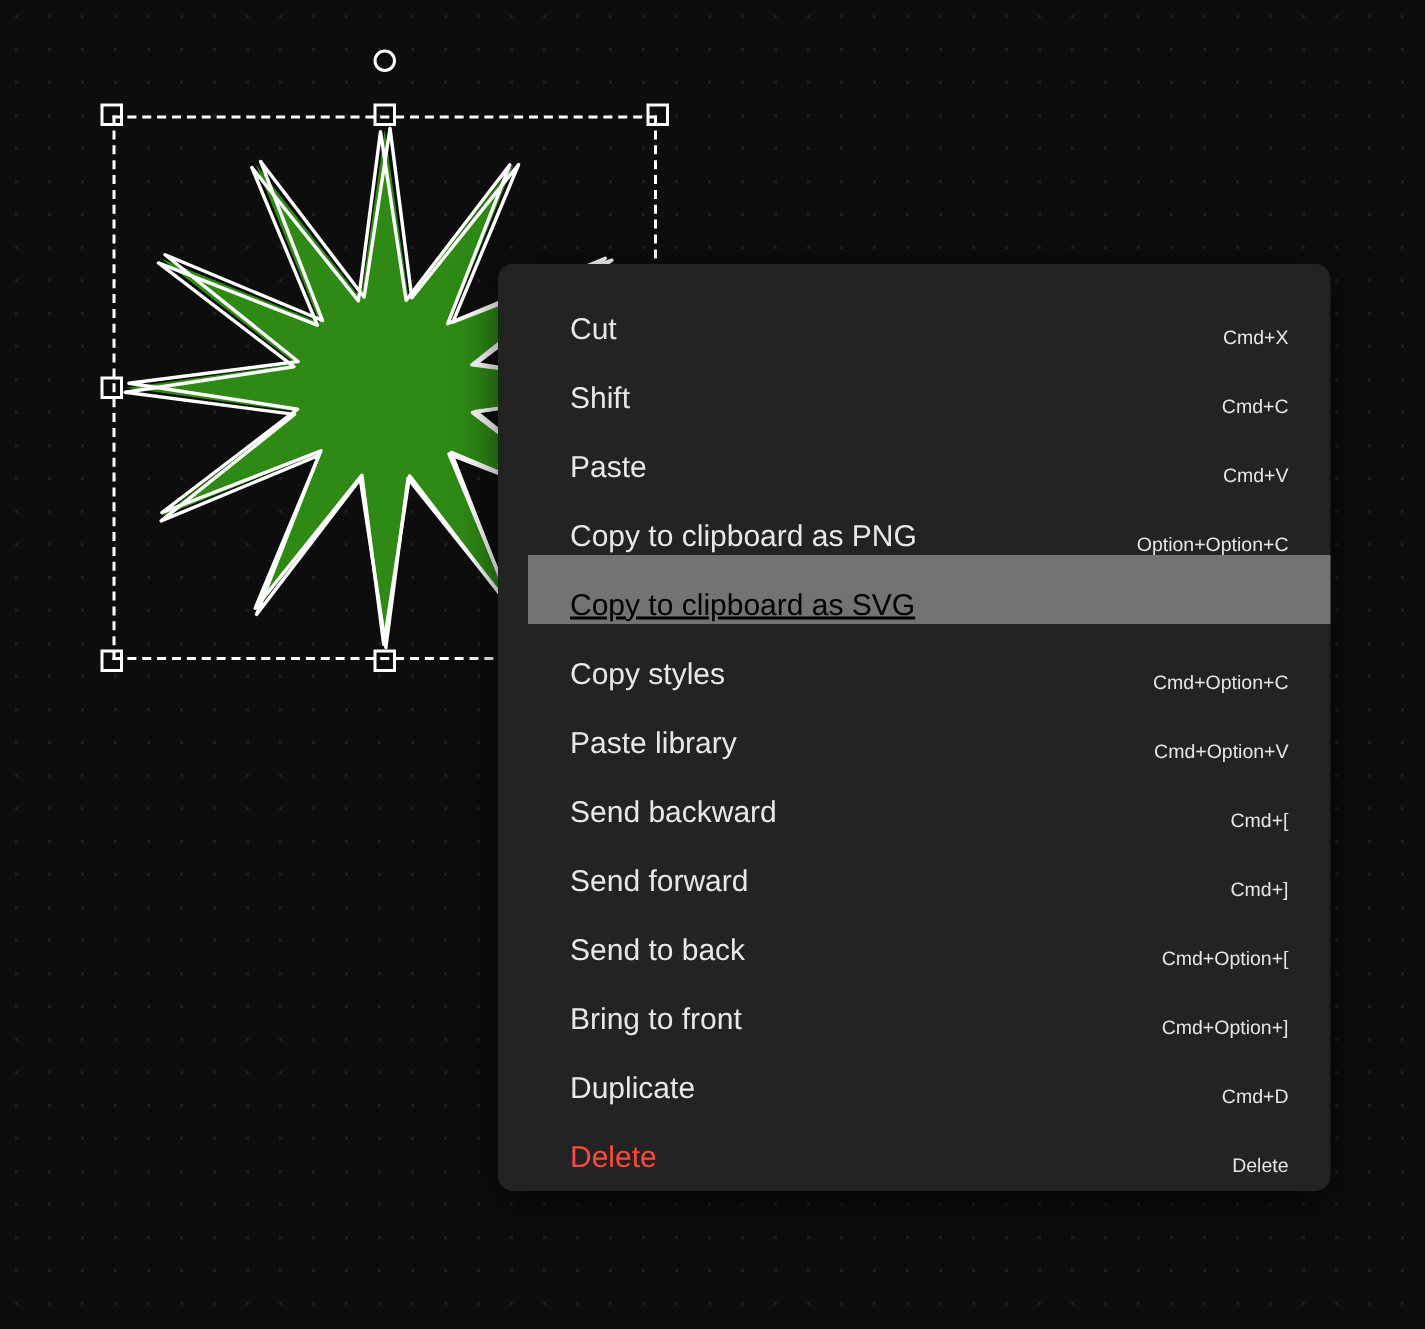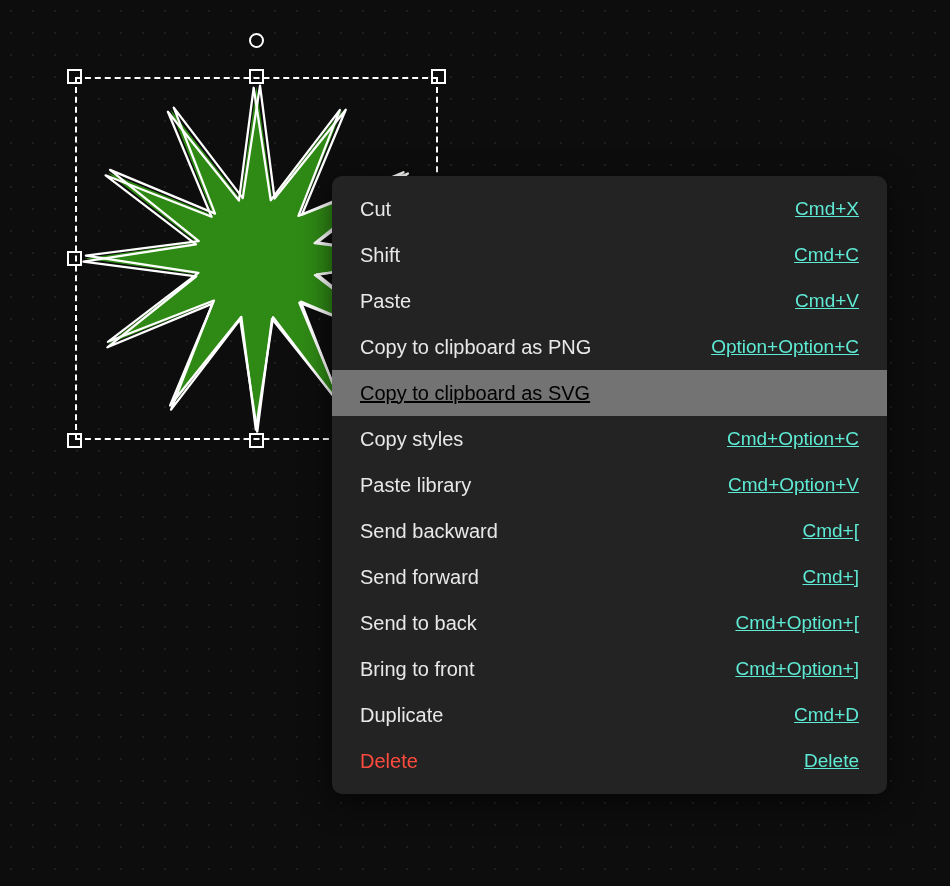--- a/index.html
+++ b/index.html
@@ -60,31 +60,31 @@
     left: 332px; top: 176px;
     width: 555px;
     background: #232323;
     border-radius: 10px;
     padding: 10px 0;
     box-shadow: 0 8px 30px rgba(0,0,0,0.6);
   }
   .menu-row {
     display: flex;
     justify-content: space-between;
-    align-items: center;
+    align-items: flex-end;
     height: 46px;
     padding: 0 28px;
     font-size: 20px;
     color: #e8e8e8;
     cursor: default;
+    margin-left: 20px;
   }
   .menu-row .shortcut {
-    color: #5eead4;
-    font-size: 19px;
-    text-decoration: underline;
+    color: #e5e5e5;
+    font-size: 13px;
   }
   .menu-row.highlight {
     background: #737373;
     color: #000000;
     text-decoration: underline;
   }
   .menu-row.highlight .shortcut { color: #000000; }
   .menu-row.danger .label { color: #ff4b3e; }
 </style>
 </head>

